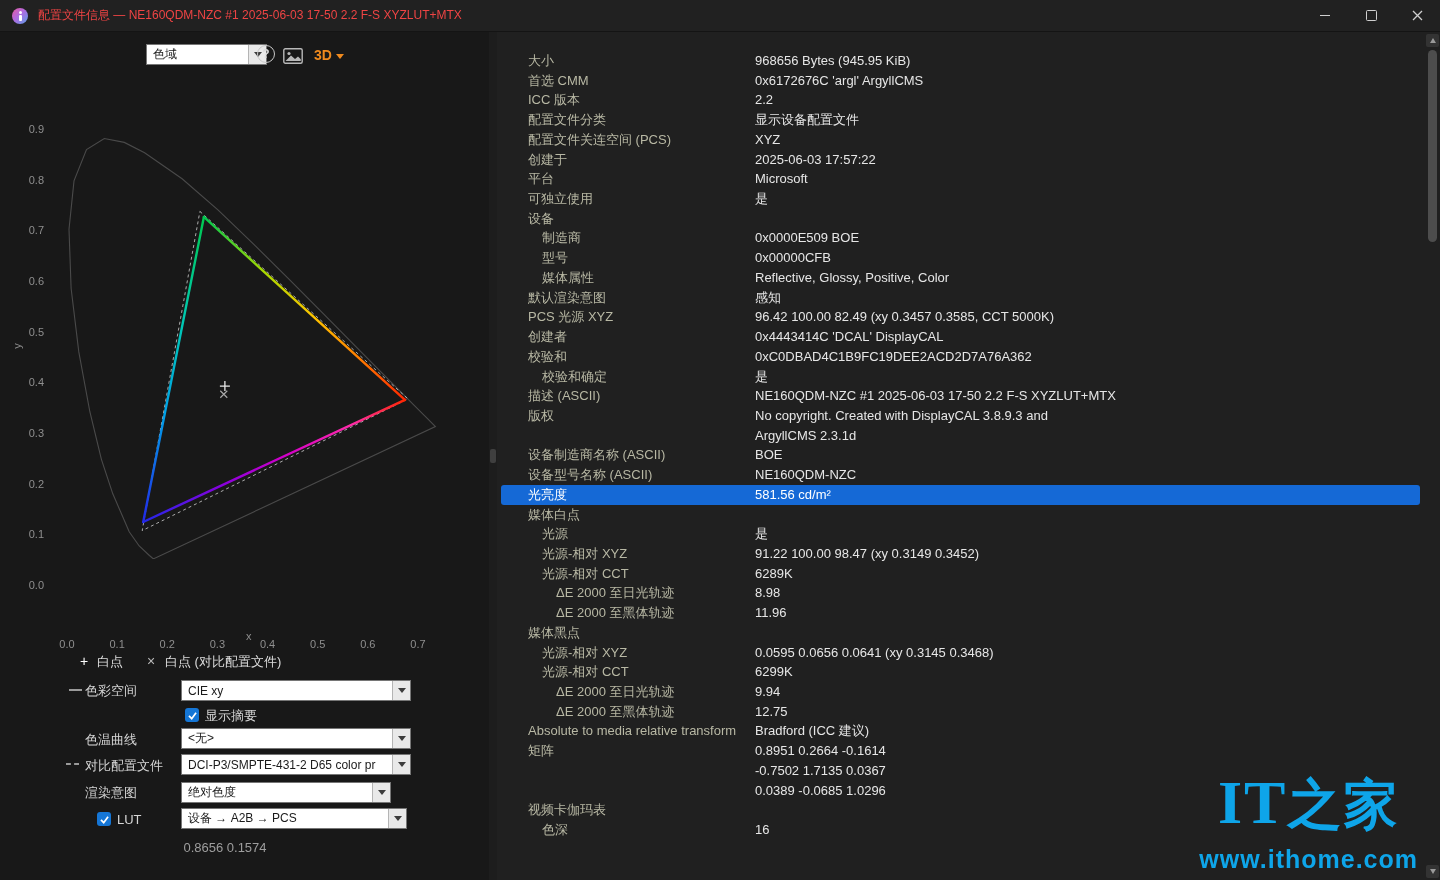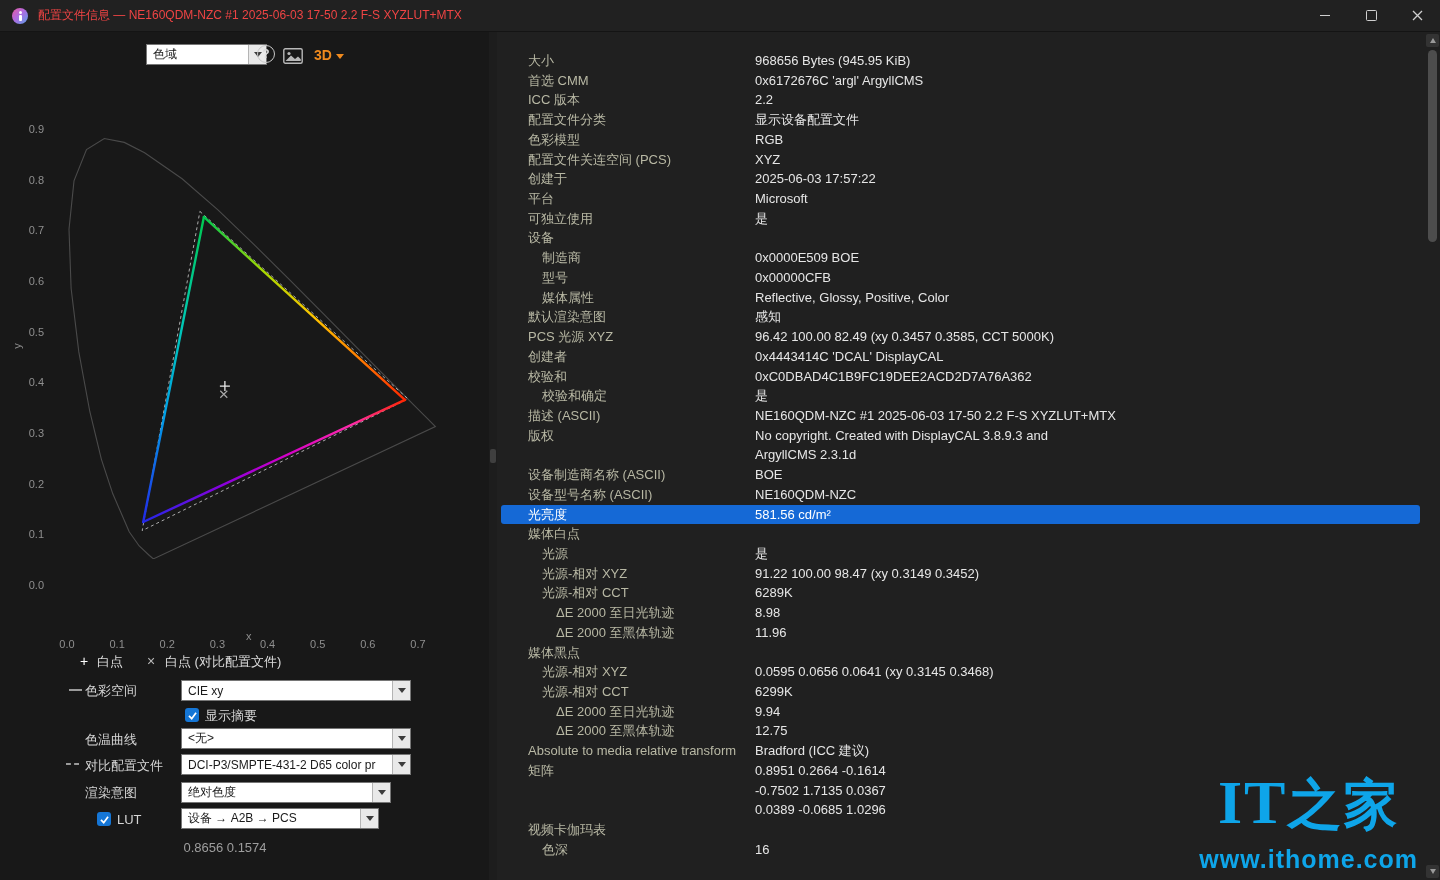--- a/index.html
+++ b/index.html
@@ -232,21 +232,21 @@
           <div class="tri-down"></div>
         </div>
     </div>
 
     <div class="checkbox" style="left:97px;top:780px;">
       <svg width="11" height="11" viewBox="0 0 14 14">
         <polyline points="2.5,7.5 6,11 11.5,3.5" fill="none" stroke="#ffffff" stroke-width="2.2"></polyline>
       </svg>
     </div>
     <div class="ctl-label" style="left:117px;top:780px;">LUT</div>
-    <div class="combo" style="left:181px;top:776px;width:198px;">
+    <div class="combo" style="left:181px;top:776px;width:226px;">
       <div class="txt">设备 → A2B → PCS</div>
       <div class="arrow-box">
           <div class="tri-down"></div>
         </div>
     </div>
 
     <div class="status-coords">0.8656 0.1574</div>
   </div>
 
   <div class="splitter">
@@ -263,24 +263,20 @@
           <div class="plabel" style="padding-left: 27px;">首选 CMM</div>
           <div class="pvalue">0x6172676C 'argl' ArgyllCMS</div>
         </div>
         <div class="prow">
           <div class="plabel" style="padding-left: 27px;">ICC 版本</div>
           <div class="pvalue">2.2</div>
         </div>
         <div class="prow">
           <div class="plabel" style="padding-left: 27px;">配置文件分类</div>
           <div class="pvalue">显示设备配置文件</div>
-        </div>
-        <div class="prow">
-          <div class="plabel" style="padding-left: 27px;">色彩模型</div>
-          <div class="pvalue">RGB</div>
         </div>
         <div class="prow">
           <div class="plabel" style="padding-left: 27px;">配置文件关连空间 (PCS)</div>
           <div class="pvalue">XYZ</div>
         </div>
         <div class="prow">
           <div class="plabel" style="padding-left: 27px;">创建于</div>
           <div class="pvalue">2025-06-03 17:57:22</div>
         </div>
         <div class="prow">

